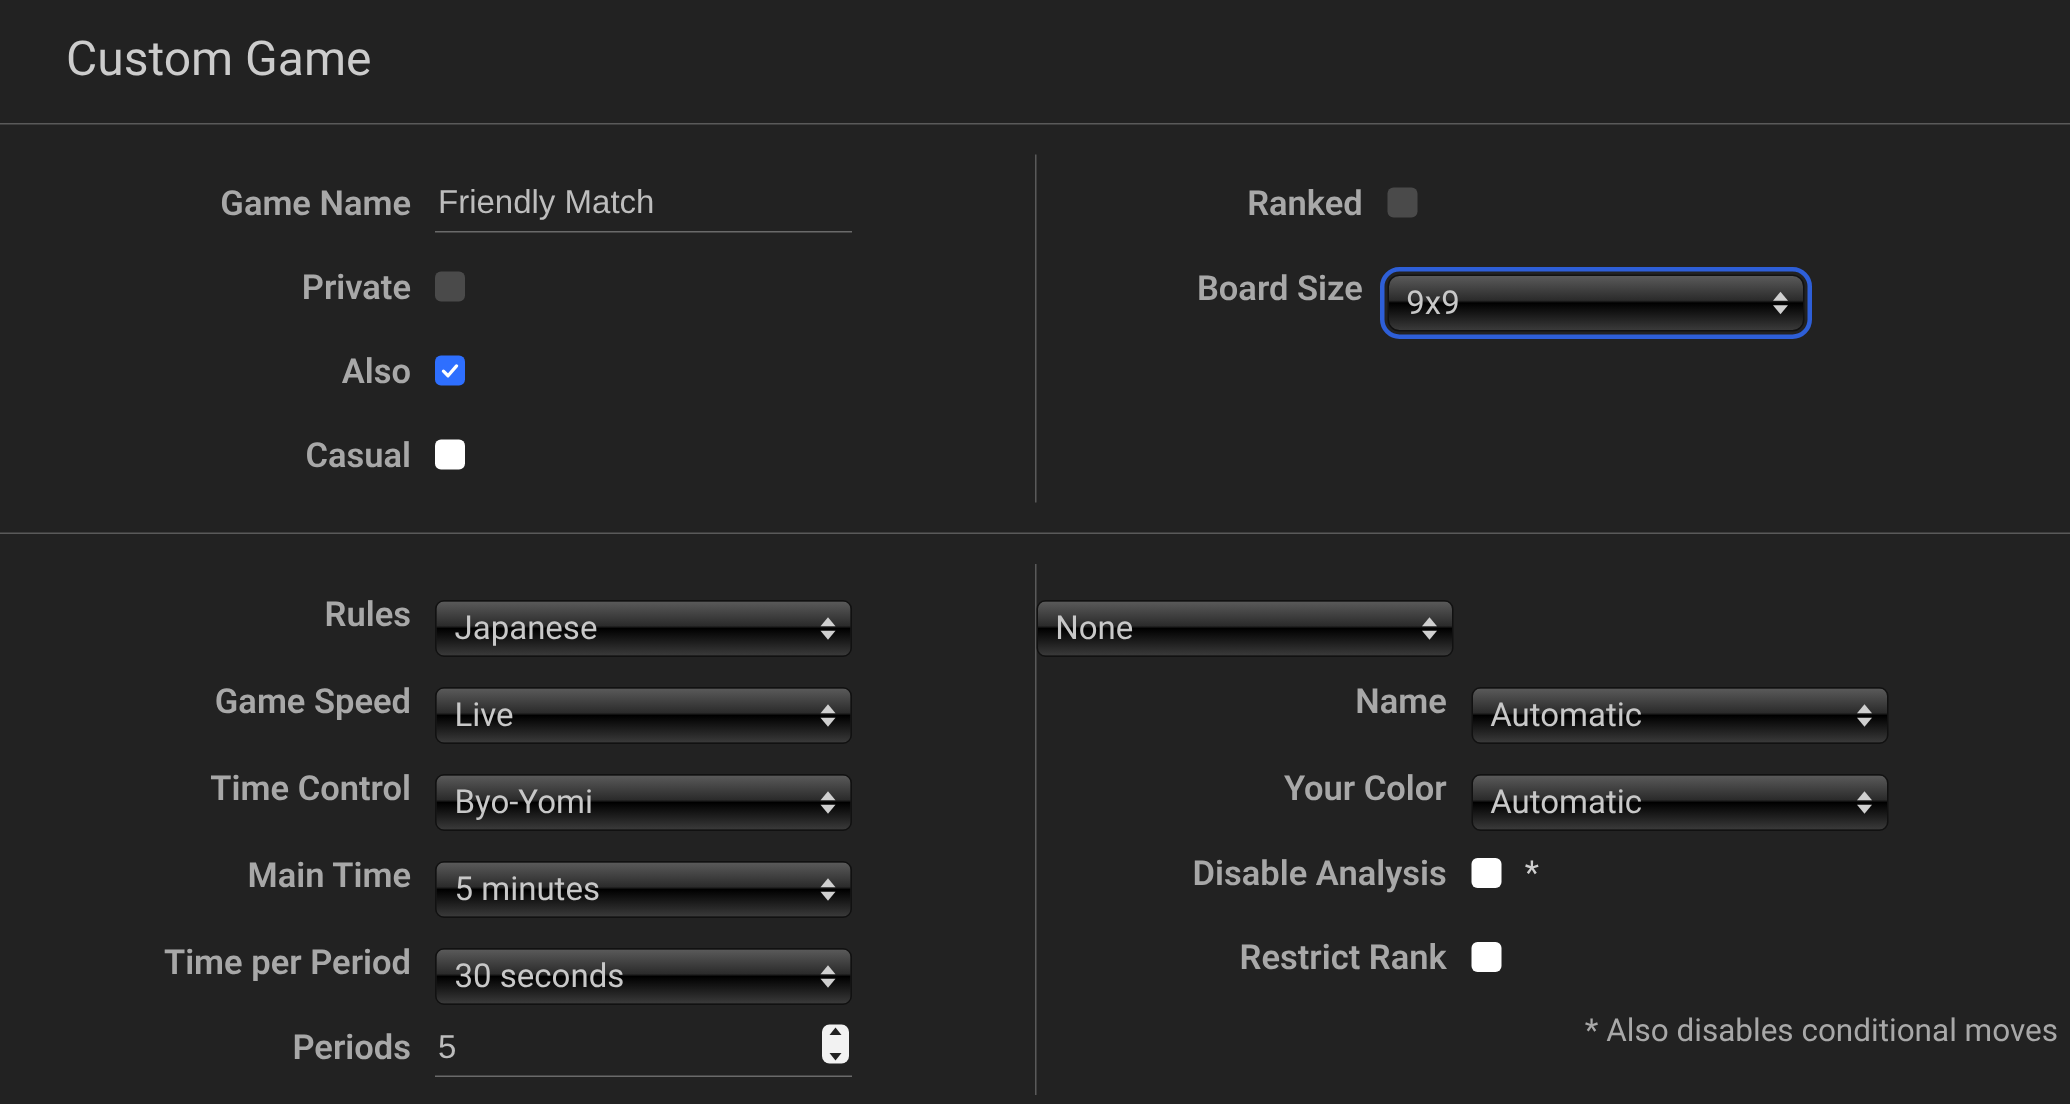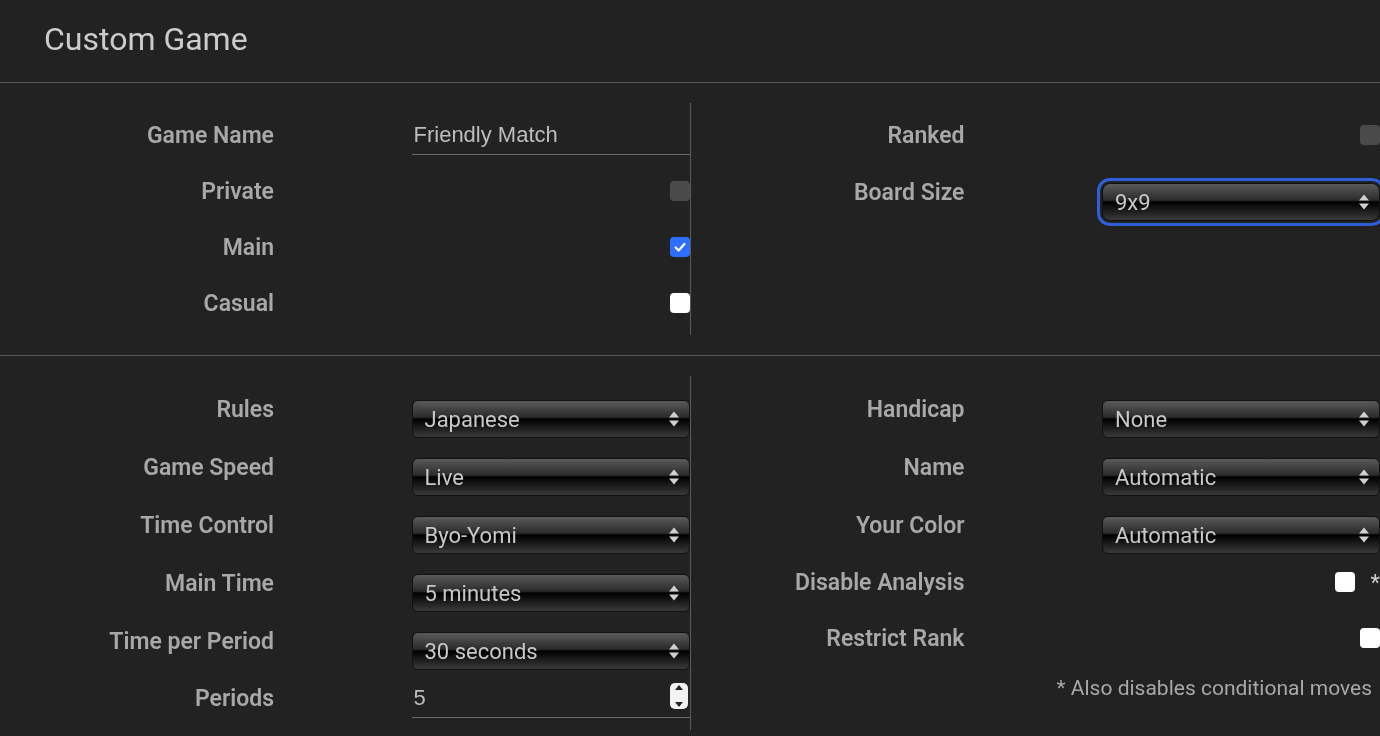--- a/index.html
+++ b/index.html
@@ -49,21 +49,20 @@
     padding-right: 16px;
     font-weight: 600;
     color: #a8a8a8;
     font-size: 23px;
   }
   .ctrl {
     flex: 1;
     display: flex;
     align-items: center;
     gap: 10px;
-    justify-content: flex-end;
   }
   .text-input {
     background: transparent;
     border: none;
     border-bottom: 1px solid #6a6a6a;
     color: #bdbdbd;
     font-size: 22px;
     width: 278px;
     padding: 6px 2px;
     outline: none;
@@ -153,21 +152,21 @@
     flex-direction: column;
     gap: 3px;
   }
   .sel .aup, .sel .adown {
     width: 0; height: 0;
     border-left: 5px solid transparent;
     border-right: 5px solid transparent;
   }
   .sel .aup { border-bottom: 6px solid #d0d0d0; }
   .sel .adown { border-top: 6px solid #d0d0d0; }
-  .col-right .label { width: 290px; }
+  .col-right .label { width: 234px; }
   .section2 .col-left .label { width: 290px; padding-left: 44px; }
   .section2 .col-right .label { width: 290px; }
 
   .foot-note {
     font-size: 21px;
     color: #a8a8a8;
     text-align: right;
     padding-right: 8px;
     padding-top: 10px;
   }
@@ -190,21 +189,21 @@
     </div>
 
     <div class="row">
       <div class="label">Private</div>
       <div class="ctrl">
         <span class="cb cb-grey"></span>
       </div>
     </div>
 
     <div class="row">
-      <div class="label">Main</div>
+      <div class="label">Also</div>
       <div class="ctrl">
         <span class="cb cb-blue">
           <svg viewBox="0 0 16 16">
               <path d="M3 8.5 L6.5 12 L13 4.5" stroke="#fff" stroke-width="2.5" fill="none" stroke-linecap="round" stroke-linejoin="round"></path>
             </svg>
         </span>
       </div>
     </div>
 
     <div class="row">
@@ -326,21 +325,20 @@
       </div>
     </div>
 
   </div>
 
   <div class="vsep"></div>
 
   <div class="col col-right">
 
     <div class="row">
-      <div class="label">Handicap</div>
       <div class="ctrl">
         <div class="sel">
           <span>None</span>
           <span class="arrows">
               <span class="aup"></span>
               <span class="adown"></span>
             </span>
         </div>
       </div>
     </div>

